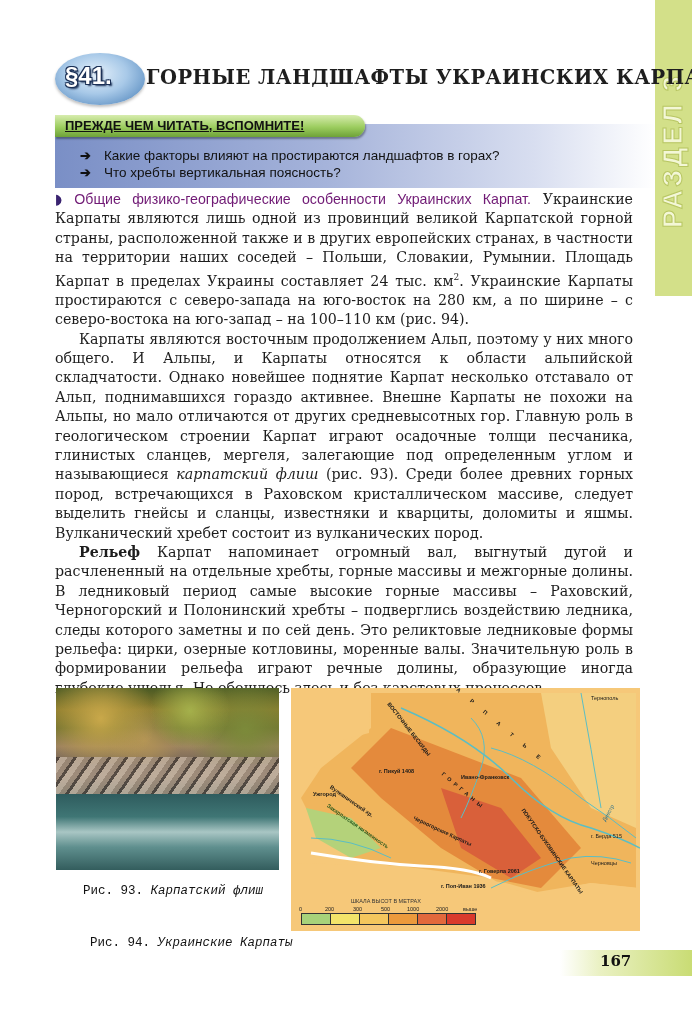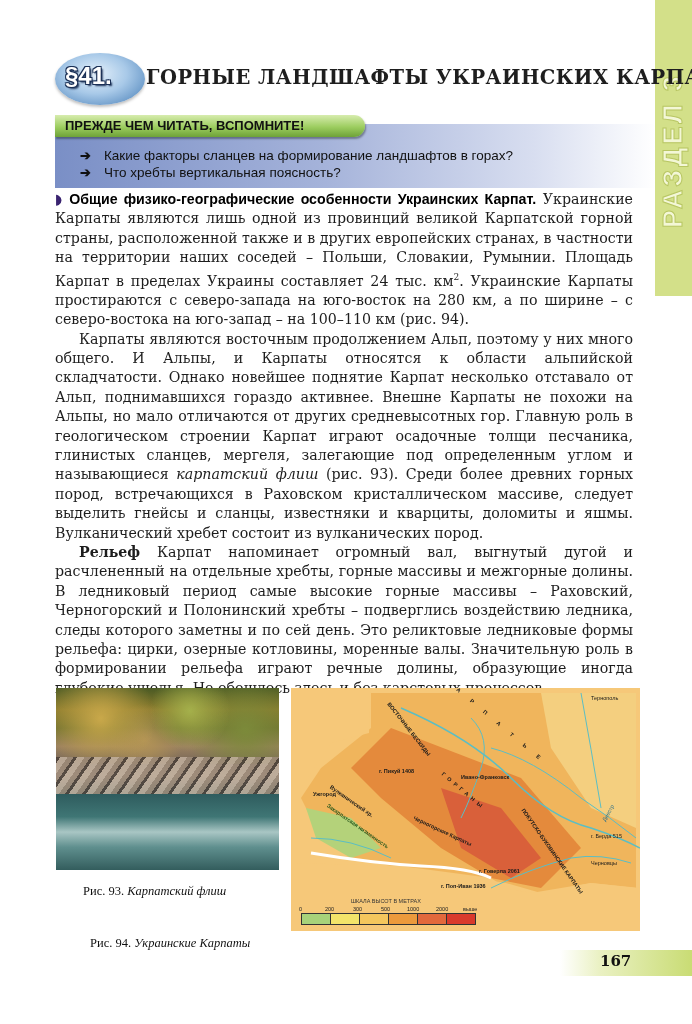--- a/index.html
+++ b/index.html
@@ -19,45 +19,45 @@
          font-weight:bold; font-size:24px; color:#fff;
          text-shadow:-1px -1px 0 #1a2f55, 1px -1px 0 #1a2f55, -1px 1px 0 #1a2f55, 1px 1px 0 #1a2f55, 2px 2px 2px #1a2f55; }
   .title { position:absolute; left:98px; top:13px; font-family:"DejaVu Serif", serif; font-weight:bold;
          font-size:19.5px; letter-spacing:0.5px; color:#1e1e1e; white-space:nowrap; }
   .recall { position:absolute; left:55px; top:124px; width:600px; height:64px;
          background:linear-gradient(90deg, #7a8fc6 0%, #a5b3da 45%, #d8def0 80%, #ffffff 100%); }
   .recall-tab { position:absolute; left:55px; top:115px; width:310px; height:22px;
          background:linear-gradient(180deg, #d7ecae 0%, #9ccd5f 55%, #6ea238 100%);
          border-radius:0 14px 14px 0; box-shadow:1px 2px 2px rgba(0,0,0,0.35); }
   .recall-tab-text { position:absolute; left:10px; top:3px; font-family:"Liberation Sans", sans-serif;
-         font-weight:bold; font-size:13px; color:#111; white-space:nowrap; }
+         font-weight:bold; font-size:13px; color:#111; white-space:nowrap;text-decoration:underline; }
   .recall-list { position:absolute; left:80px; top:147px; font-family:"Liberation Sans", sans-serif;
          font-size:13.5px; color:#111; line-height:17px; }
   .recall-item { display:flex; align-items:center; white-space:nowrap; }
   .arrow { width:24px; font-weight:bold; font-size:13px; }
   .body-text { position:absolute; left:55px; top:190px; width:578px; font-size:14.2px; line-height:19.4px; }
   .body-text p { margin:0; text-align:justify; }
   .indent { text-indent:24px; }
-  .heading-run { font-family:"Liberation Sans", sans-serif; font-weight:bold; color:#000000; }
+  .heading-run { font-family:"Liberation Sans", sans-serif; font-weight:normal; color:#701a75; }
   .bullet { color:#3a2370; font-weight:bold; }
   .bold { font-weight:bold; }
   .ital { font-style:italic; }
   sup { font-size:9px; }
   .photo { position:absolute; left:56px; top:688px; width:223px; height:182px; overflow:hidden;
          background:linear-gradient(180deg, #4a5a24 0%, #8a7a2c 12%, #6d6f2e 22%, #9c8160 32%, #7b6a58 40%, #a8998a 48%, #4c6f6e 57%, #3d6b6c 65%, #6f9b9b 75%, #9dbcbc 82%, #4e7575 92%, #3e6464 100%); }
   .photo .foliage { position:absolute; left:0; top:0; width:100%; height:42%;
          background:radial-gradient(circle at 20% 40%, #c9a84a 0%, transparent 30%),
                     radial-gradient(circle at 60% 30%, #a4b04b 0%, transparent 28%),
                     radial-gradient(circle at 85% 55%, #7c8a3a 0%, transparent 30%),
                     radial-gradient(circle at 40% 70%, #b29356 0%, transparent 26%); }
   .photo .strata { position:absolute; left:0; top:38%; width:100%; height:22%;
          background:repeating-linear-gradient(-55deg, #c2b09e 0px, #c2b09e 6px, #4a3f38 6px, #4a3f38 9px, #9d8a78 9px, #9d8a78 14px); opacity:0.85; }
   .photo .water { position:absolute; left:0; top:58%; width:100%; height:42%;
          background:linear-gradient(180deg, #2f5c5e 0%, #3f7675 30%, #a9c6c4 50%, #5f8f8e 70%, #335d5d 100%); }
-  .caption { position:absolute; font-family:Liberation Serif, serif; font-size:12.5px; color:#111; white-space:nowrap; }
+  .caption { position:absolute; font-family:Liberation Mono, monospace; font-size:12.5px; color:#111; white-space:nowrap; }
   .map { position:absolute; left:291px; top:688px; width:349px; height:243px; background:#f6c879; overflow:hidden; }
   .map svg { position:absolute; left:0; top:0; }
   .scale-title { position:absolute; left:60px; top:210px; font-family:"Liberation Sans", sans-serif; font-size:5.5px; color:#333; }
   .scale-ticks { position:absolute; left:8px; top:218px; width:170px; font-family:"Liberation Sans", sans-serif; font-size:5.5px; color:#222; }
   .scale-ticks span { position:absolute; }
   .scale-bar { position:absolute; left:10px; top:225px; height:10px; display:flex; border:1px solid #333; }
   .scale-bar div { width:28px; height:10px; border-right:1px solid #333; }
   .page-band { position:absolute; left:560px; top:950px; width:132px; height:26px;
          background:linear-gradient(90deg, #ffffff 0%, #eaf1c3 30%, #c9dc74 100%); }
   .page-num { position:absolute; left:600px; top:952px; font-family:"DejaVu Serif", serif; font-weight:bold; font-size:15px; color:#111; }
@@ -78,21 +78,21 @@
   <div class="title">ГОРНЫЕ ЛАНДШАФТЫ УКРАИНСКИХ КАРПАТ</div>
 </div>
 
 <div class="recall"></div>
 <div class="recall-tab">
   <span class="recall-tab-text">ПРЕЖДЕ ЧЕМ ЧИТАТЬ, ВСПОМНИТЕ!</span>
 </div>
 <div class="recall-list">
   <div class="recall-item">
     <span class="arrow">➔</span>
-    <span>Какие факторы сланцев на формирование ландшафтов в горах?</span>
+    <span>Какие факторы влияют на простираются ландшафтов в горах?</span>
   </div>
   <div class="recall-item">
     <span class="arrow">➔</span>
     <span>Что хребты вертикальная поясность?</span>
   </div>
 </div>
 
 <div class="body-text">
   <p><span class="bullet">◗</span> <span class="heading-run">Общие физико-географические особенности Украинских Карпат.</span><span> Украинские Карпаты являются лишь одной из провинций великой Карпатской горной страны, расположенной также и в других европейских странах, в частности на территории наших соседей – Польши, Словакии, Румынии. Площадь Карпат в пределах Украины составляет 24 тыс. км</span><sup>2</sup><span>. Украинские Карпаты простираются с северо-запада на юго-восток на 280 км, а по ширине – с северо-востока на юго-запад – на 100–110 км (рис. 94).</span></p>
   <p class="indent"><span>Карпаты являются восточным продолжением Альп, поэтому у них много общего. И Альпы, и Карпаты относятся к области альпийской складчатости. Однако новейшее поднятие Карпат несколько отставало от Альп, поднимавшихся гораздо активнее. Внешне Карпаты не похожи на Альпы, но мало отличаются от других средневысотных гор. Главную роль в геологическом строении Карпат играют осадочные толщи песчаника, глинистых сланцев, мергеля, залегающие под определенным углом и называющиеся </span><span class="ital">карпатский флиш</span><span> (рис. 93). Среди более древних горных пород, встречающихся в Раховском кристаллическом массиве, следует выделить гнейсы и сланцы, известняки и кварциты, доломиты и яшмы. Вулканический хребет состоит из вулканических пород.</span></p>

